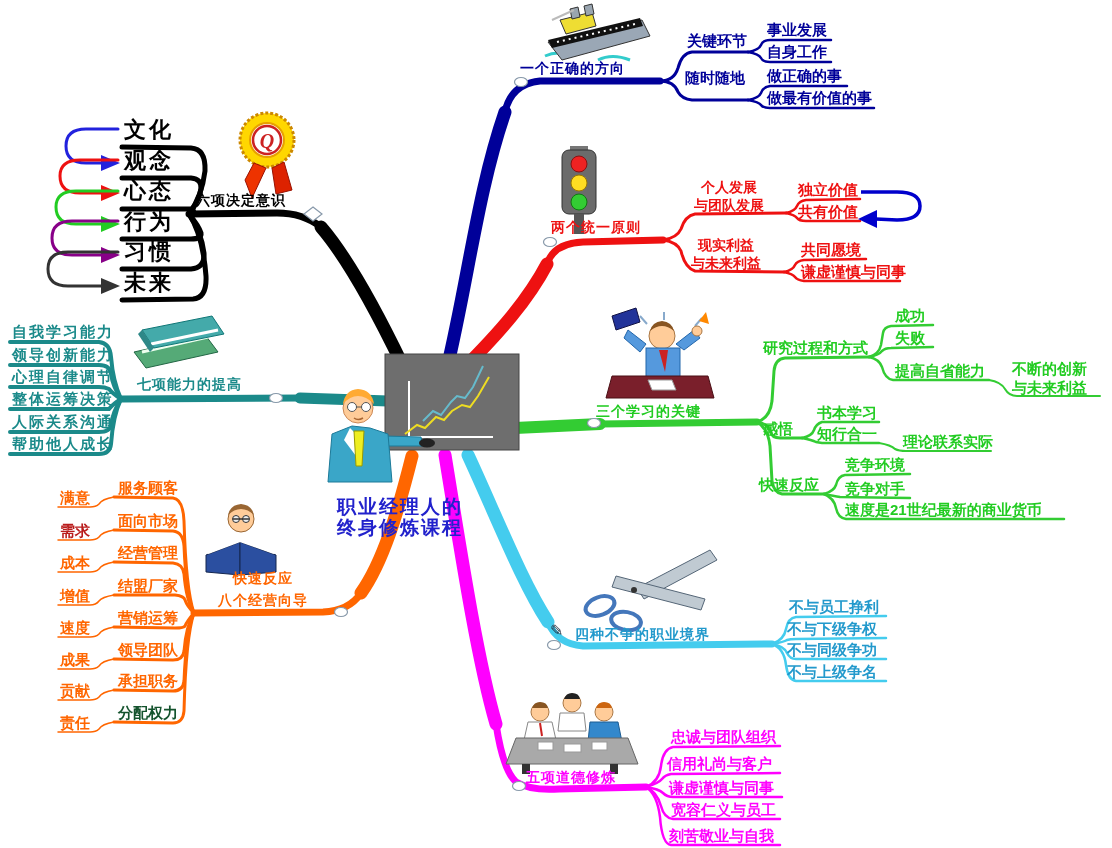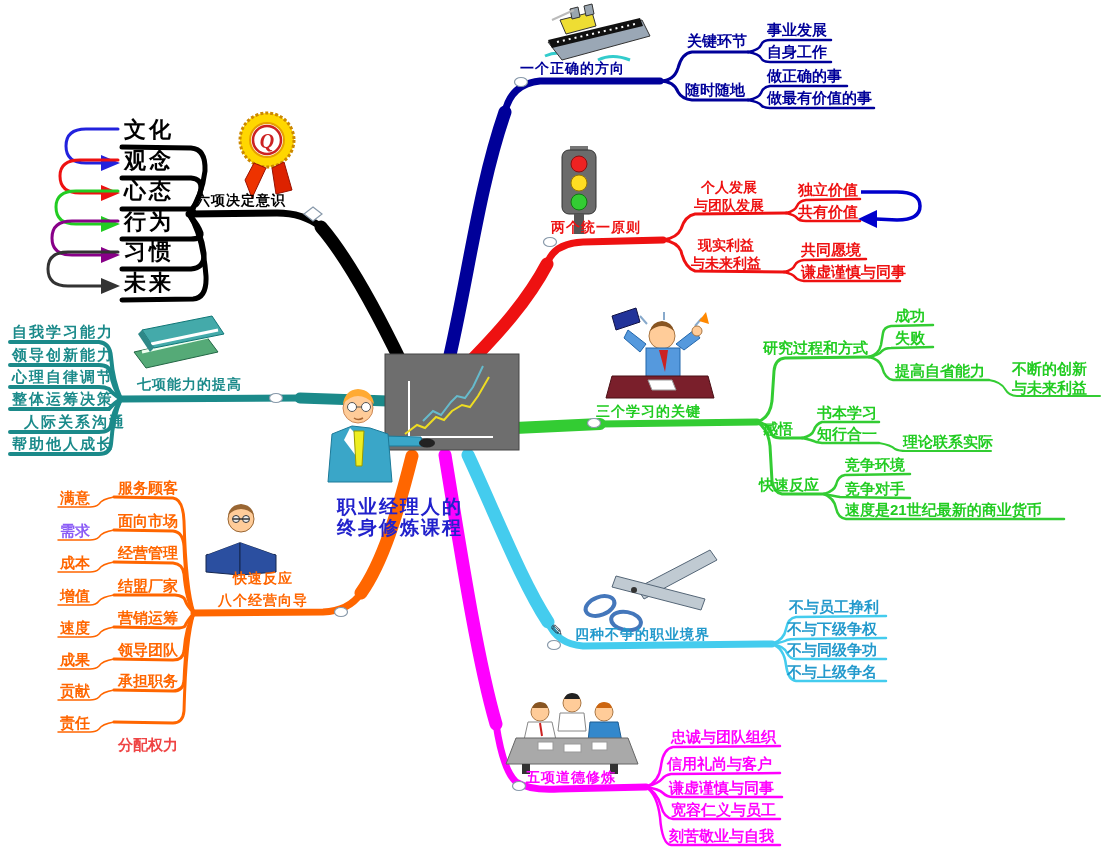--- a/index.html
+++ b/index.html
@@ -264,21 +264,21 @@
 
 <div class="lbl s19" style="left:337px;top:496px;color:#2222CC;">
   <div>职业经理人的</div>
   <div>终身修炼课程</div>
 </div>
 
 <div class="lbl s17" style="left:520px;top:57px;color:#000099;">一个正确的方向</div>
 <div class="lbl s15" style="left:687px;top:31px;color:#000099;">关键环节</div>
 <div class="lbl s15" style="left:767px;top:20px;color:#000099;">事业发展</div>
 <div class="lbl s15" style="left:767px;top:42px;color:#000099;">自身工作</div>
-<div class="lbl s15" style="left:685px;top:80px;color:#000099;">随时随地</div>
+<div class="lbl s15" style="left:685px;top:68px;color:#000099;">随时随地</div>
 <div class="lbl s15" style="left:767px;top:66px;color:#000099;">做正确的事</div>
 <div class="lbl s15" style="left:767px;top:88px;color:#000099;">做最有价值的事</div>
 
 <div class="lbl s17" style="left:551px;top:216px;color:#EE1111;">两个统一原则</div>
 <div class="lbl s14 ctr" style="left:694px;top:178px;color:#EE1111;">
   <div>个人发展</div>
   <div>与团队发展</div>
 </div>
 <div class="lbl s15" style="left:798px;top:180px;color:#EE1111;">独立价值</div>
 <div class="lbl s15" style="left:798px;top:202px;color:#EE1111;">共有价值</div>
@@ -327,37 +327,37 @@
 <div class="lbl s22" style="left:124px;top:176px;color:#000000;">心态</div>
 <div class="lbl s22" style="left:124px;top:207px;color:#000000;">行为</div>
 <div class="lbl s22" style="left:124px;top:237px;color:#000000;">习惯</div>
 <div class="lbl s22" style="left:124px;top:268px;color:#000000;">未来</div>
 
 <div class="lbl s17" style="left:137px;top:373px;color:#1B8A8A;">七项能力的提高</div>
 <div class="lbl s15 ls2" style="left:12px;top:322px;color:#1B8A8A;">自我学习能力</div>
 <div class="lbl s15 ls2" style="left:12px;top:345px;color:#1B8A8A;">领导创新能力</div>
 <div class="lbl s15 ls2" style="left:12px;top:367px;color:#1B8A8A;">心理自律调节</div>
 <div class="lbl s15 ls2" style="left:12px;top:389px;color:#1B8A8A;">整体运筹决策</div>
-<div class="lbl s15 ls2" style="left:12px;top:412px;color:#1B8A8A;margin-left:12px;">人际关系沟通</div>
+<div class="lbl s15 ls2" style="left:12px;top:412px;color:#1B8A8A;">人际关系沟通</div>
 <div class="lbl s15 ls2" style="left:12px;top:434px;color:#1B8A8A;">帮助他人成长</div>
 
 <div class="lbl s17 ctr" style="left:218px;top:567px;color:#FF6600;">
   <div>快速反应</div>
   <div>八个经营向导</div>
 </div>
 <div class="lbl s15" style="left:118px;top:478px;color:#FF6600;">服务顾客</div>
 <div class="lbl s15" style="left:60px;top:488px;color:#FF6600;">满意</div>
 <div class="lbl s15" style="left:118px;top:511px;color:#FF6600;">面向市场</div>
-<div class="lbl s15" style="left:60px;top:521px;color:#8b5cf6;">需求</div>
+<div class="lbl s15" style="left:60px;top:521px;color:#b91c1c;">需求</div>
 <div class="lbl s15" style="left:118px;top:543px;color:#FF6600;">经营管理</div>
 <div class="lbl s15" style="left:60px;top:553px;color:#FF6600;">成本</div>
 <div class="lbl s15" style="left:118px;top:576px;color:#FF6600;">结盟厂家</div>
 <div class="lbl s15" style="left:60px;top:586px;color:#FF6600;">增值</div>
 <div class="lbl s15" style="left:118px;top:608px;color:#FF6600;">营销运筹</div>
 <div class="lbl s15" style="left:60px;top:618px;color:#FF6600;">速度</div>
 <div class="lbl s15" style="left:118px;top:640px;color:#FF6600;">领导团队</div>
 <div class="lbl s15" style="left:60px;top:650px;color:#FF6600;">成果</div>
 <div class="lbl s15" style="left:118px;top:671px;color:#FF6600;">承担职务</div>
 <div class="lbl s15" style="left:60px;top:681px;color:#FF6600;">贡献</div>
-<div class="lbl s15" style="left:118px;top:735px;color:#ef4444;">分配权力</div>
+<div class="lbl s15" style="left:118px;top:703px;color:#14532d;">分配权力</div>
 <div class="lbl s15" style="left:60px;top:713px;color:#FF6600;">责任</div>
 
 </div>
 
 </body></html>

